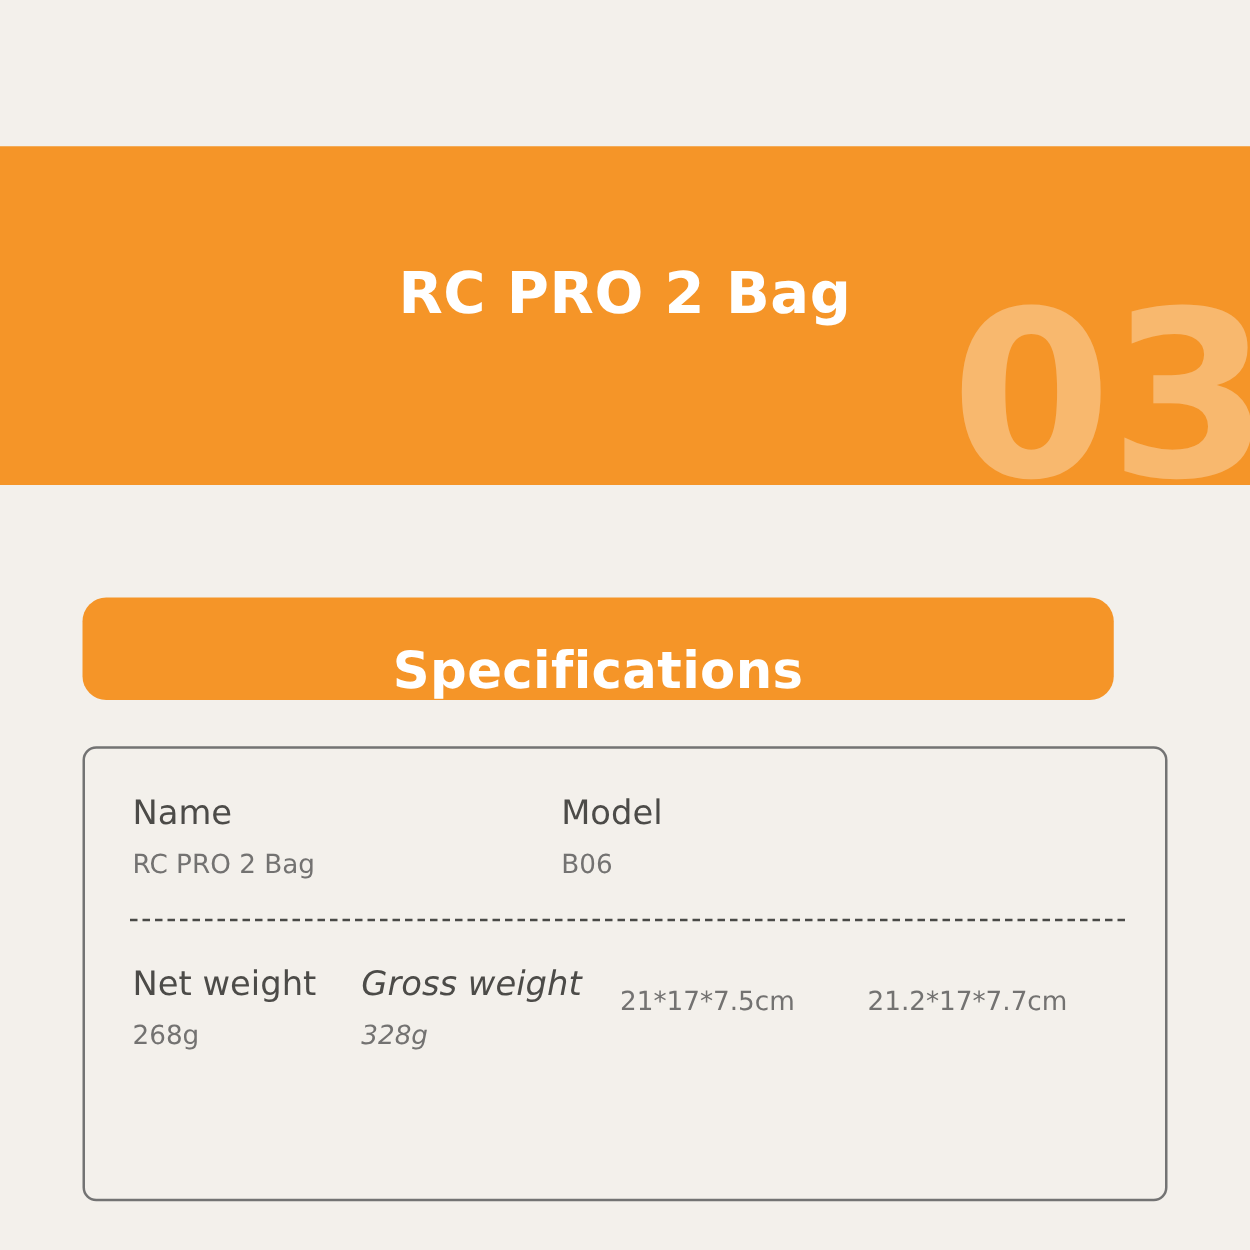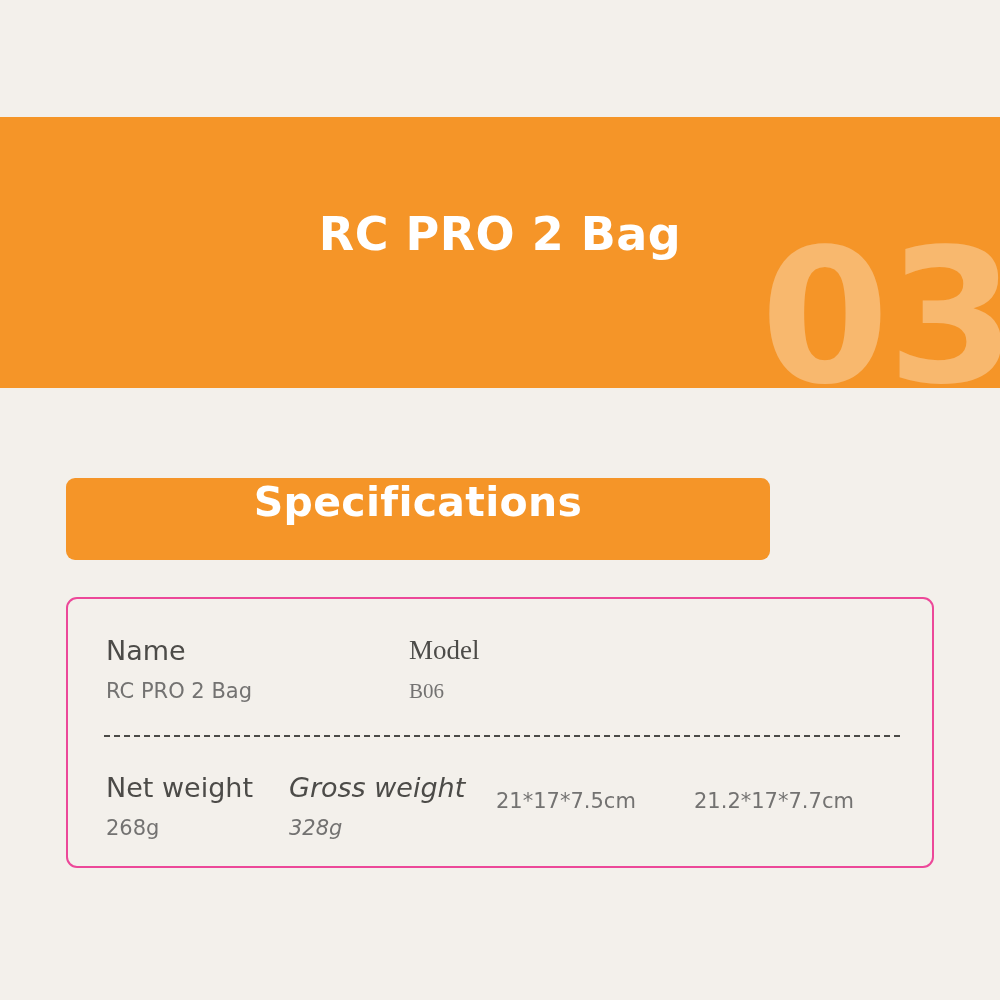--- a/index.html
+++ b/index.html
@@ -53,44 +53,44 @@
     letter-spacing: -2px;
     z-index: 1;
     user-select: none;
   }
 
   
   .spec-bar {
     position: absolute;
     left: 66px;
     top: 478px;
-    width: 704px;
+    width: 825px;
     height: 82px;
     background: #F59528;
-    border-radius: 9px;
+    border-radius: 19px;
     display: flex;
-    align-items: flex-start;
+    align-items: flex-end;
     justify-content: center;
   }
   .spec-bar-title {
     color: #FFFFFF;
     font-size: 41px;
     font-weight: bold;
     letter-spacing: 0.3px;
   }
 
   
   .spec-card {
     position: absolute;
     left: 66px;
     top: 597px;
     width: 868px;
-    height: 271px;
+    height: 364px;
     box-sizing: border-box;
-    border: 2px solid #ec4899;
+    border: 2px solid #737373;
     border-radius: 11px;
     background: #F3F0EB;
   }
 
   .spec-row {
     position: absolute;
     left: 0;
     width: 100%;
     height: auto;
   }
@@ -110,21 +110,21 @@
   .spec-value {
     font-size: 21px;
     color: #737271;
     line-height: 1.0;
     margin-top: 17px;
     white-space: nowrap;
   }
 
   
   .c-name     { left: 38px;  }
-  .c-model    { left: 341px; font-family: Liberation Serif, serif; }
+  .c-model    { left: 381px; }
   .c-materia  { left: 626px; }
   
   .c-net      { left: 38px;  }
   .c-gross    { left: 221px; font-style: italic; }
   .c-product  { left: 428px; }
   .c-packing  { left: 626px; }
 
   .spec-divider {
     position: absolute;
     left: 36px;

